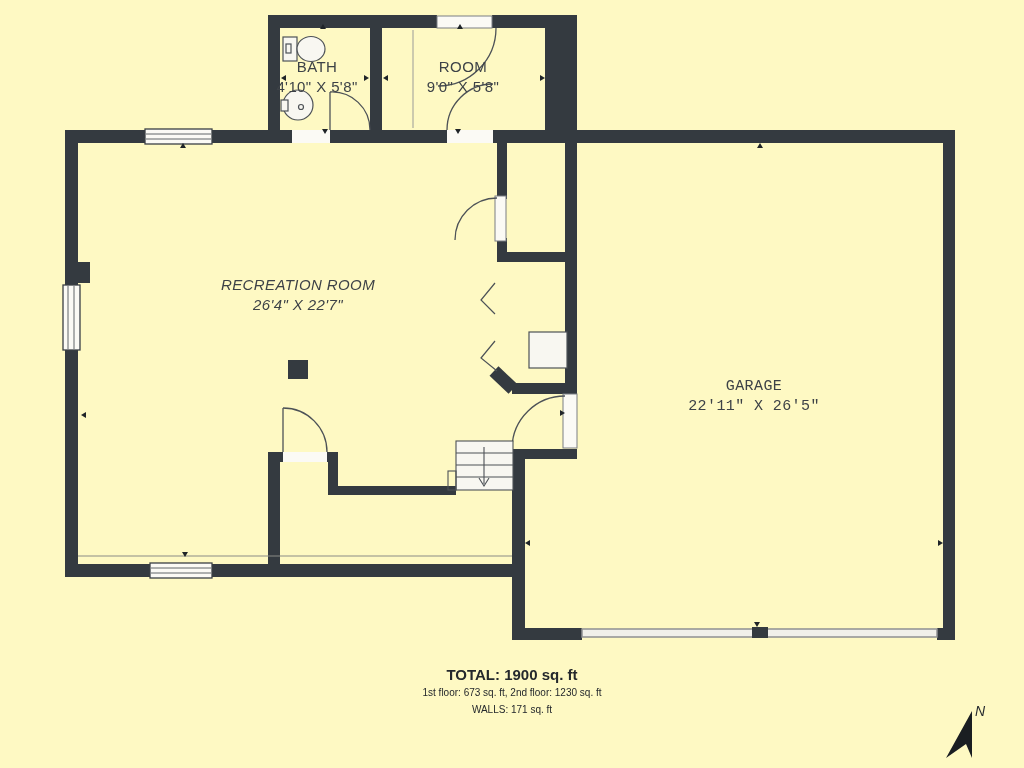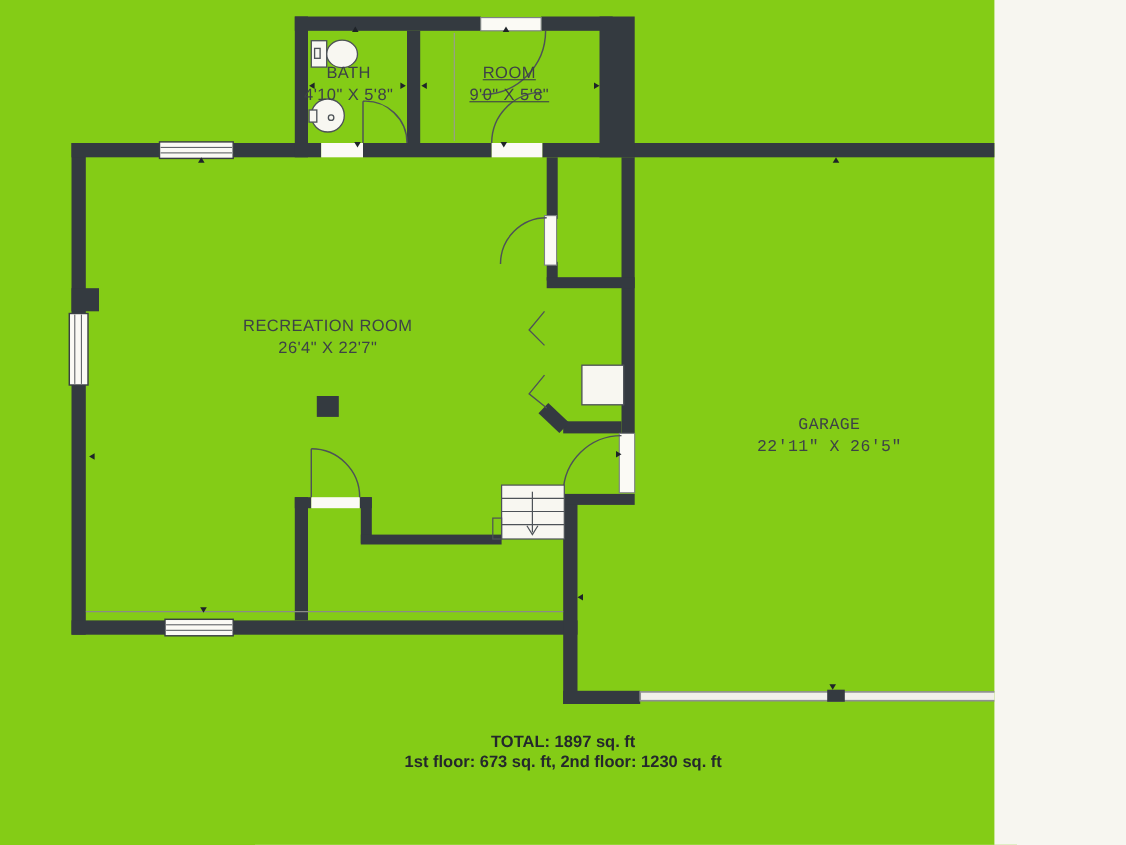--- a/index.html
+++ b/index.html
@@ -1,24 +1,24 @@
 <!DOCTYPE html>
 <html><head>
 <meta charset="utf-8">
 <style>
   html,body{margin:0;padding:0;}
   body{background:#f7f6f0;font-family:"Liberation Sans", sans-serif;}
-  #stage{position:relative;width:904px;height:768px;background:#84cc16;overflow:hidden;}
+  #stage{position:relative;width:1024px;height:768px;background:#fef9c3;overflow:hidden;}
   #plan-svg{position:absolute;left:0;top:0;}
   .room-label{position:absolute;text-align:center;color:#3d4247;letter-spacing:.4px;}
   .room-label .rname{font-size:15px;line-height:20px;display:block;}
   .room-label .rdims{font-size:15px;line-height:19px;display:block;}
   .summary{position:absolute;left:112px;top:666px;width:800px;text-align:center;color:#24282c;}
   .summary .s-total{font-size:15px;font-weight:bold;line-height:18px;}
-  .summary .s-line{font-size:15px;line-height:17px;font-weight:bold;}
+  .summary .s-line{font-size:10px;line-height:17px;}
   .compass-n{position:absolute;left:975px;top:703px;font-size:14px;font-style:italic;color:#262a2e;}
 </style>
 </head>
 <body>
 
 <div id="stage">
 
   <svg id="plan-svg" width="1024" height="768" viewBox="0 0 1024 768">
 
     <g fill="#343a40" stroke="none">
@@ -157,33 +157,34 @@
 
     <g>
       <polygon points="972,711 946,758 966,744 972,758" fill="#1a1e22"></polygon>
     </g>
   </svg>
 
   <div class="room-label" style="left:247px;top:57px;width:140px;">
     <span class="rname">BATH</span>
     <span class="rdims">4'10" X 5'8"</span>
   </div>
-  <div class="room-label" style="left:393px;top:57px;width:140px;text-decoration:underline;">
+  <div class="room-label" style="left:393px;top:57px;width:140px;">
     <span class="rname">ROOM</span>
     <span class="rdims">9'0" X 5'8"</span>
   </div>
-  <div class="room-label" style="left:218px;top:287px;width:160px;">
+  <div class="room-label" style="left:218px;top:275px;width:160px;font-style:italic;">
     <span class="rname">RECREATION ROOM</span>
     <span class="rdims">26'4" X 22'7"</span>
   </div>
   <div class="room-label" style="left:674px;top:377px;width:160px;font-family:Liberation Mono, monospace;">
     <span class="rname">GARAGE</span>
     <span class="rdims">22'11" X 26'5"</span>
   </div>
 
   <div class="summary">
-    <div class="s-total">TOTAL: 1897 sq. ft</div>
+    <div class="s-total">TOTAL: 1900 sq. ft</div>
     <div class="s-line">1st floor: 673 sq. ft, 2nd floor: 1230 sq. ft</div>
+    <div class="s-line">WALLS: 171 sq. ft</div>
   </div>
 
   <div class="compass-n">N</div>
 
 </div>
 
 </body></html>

